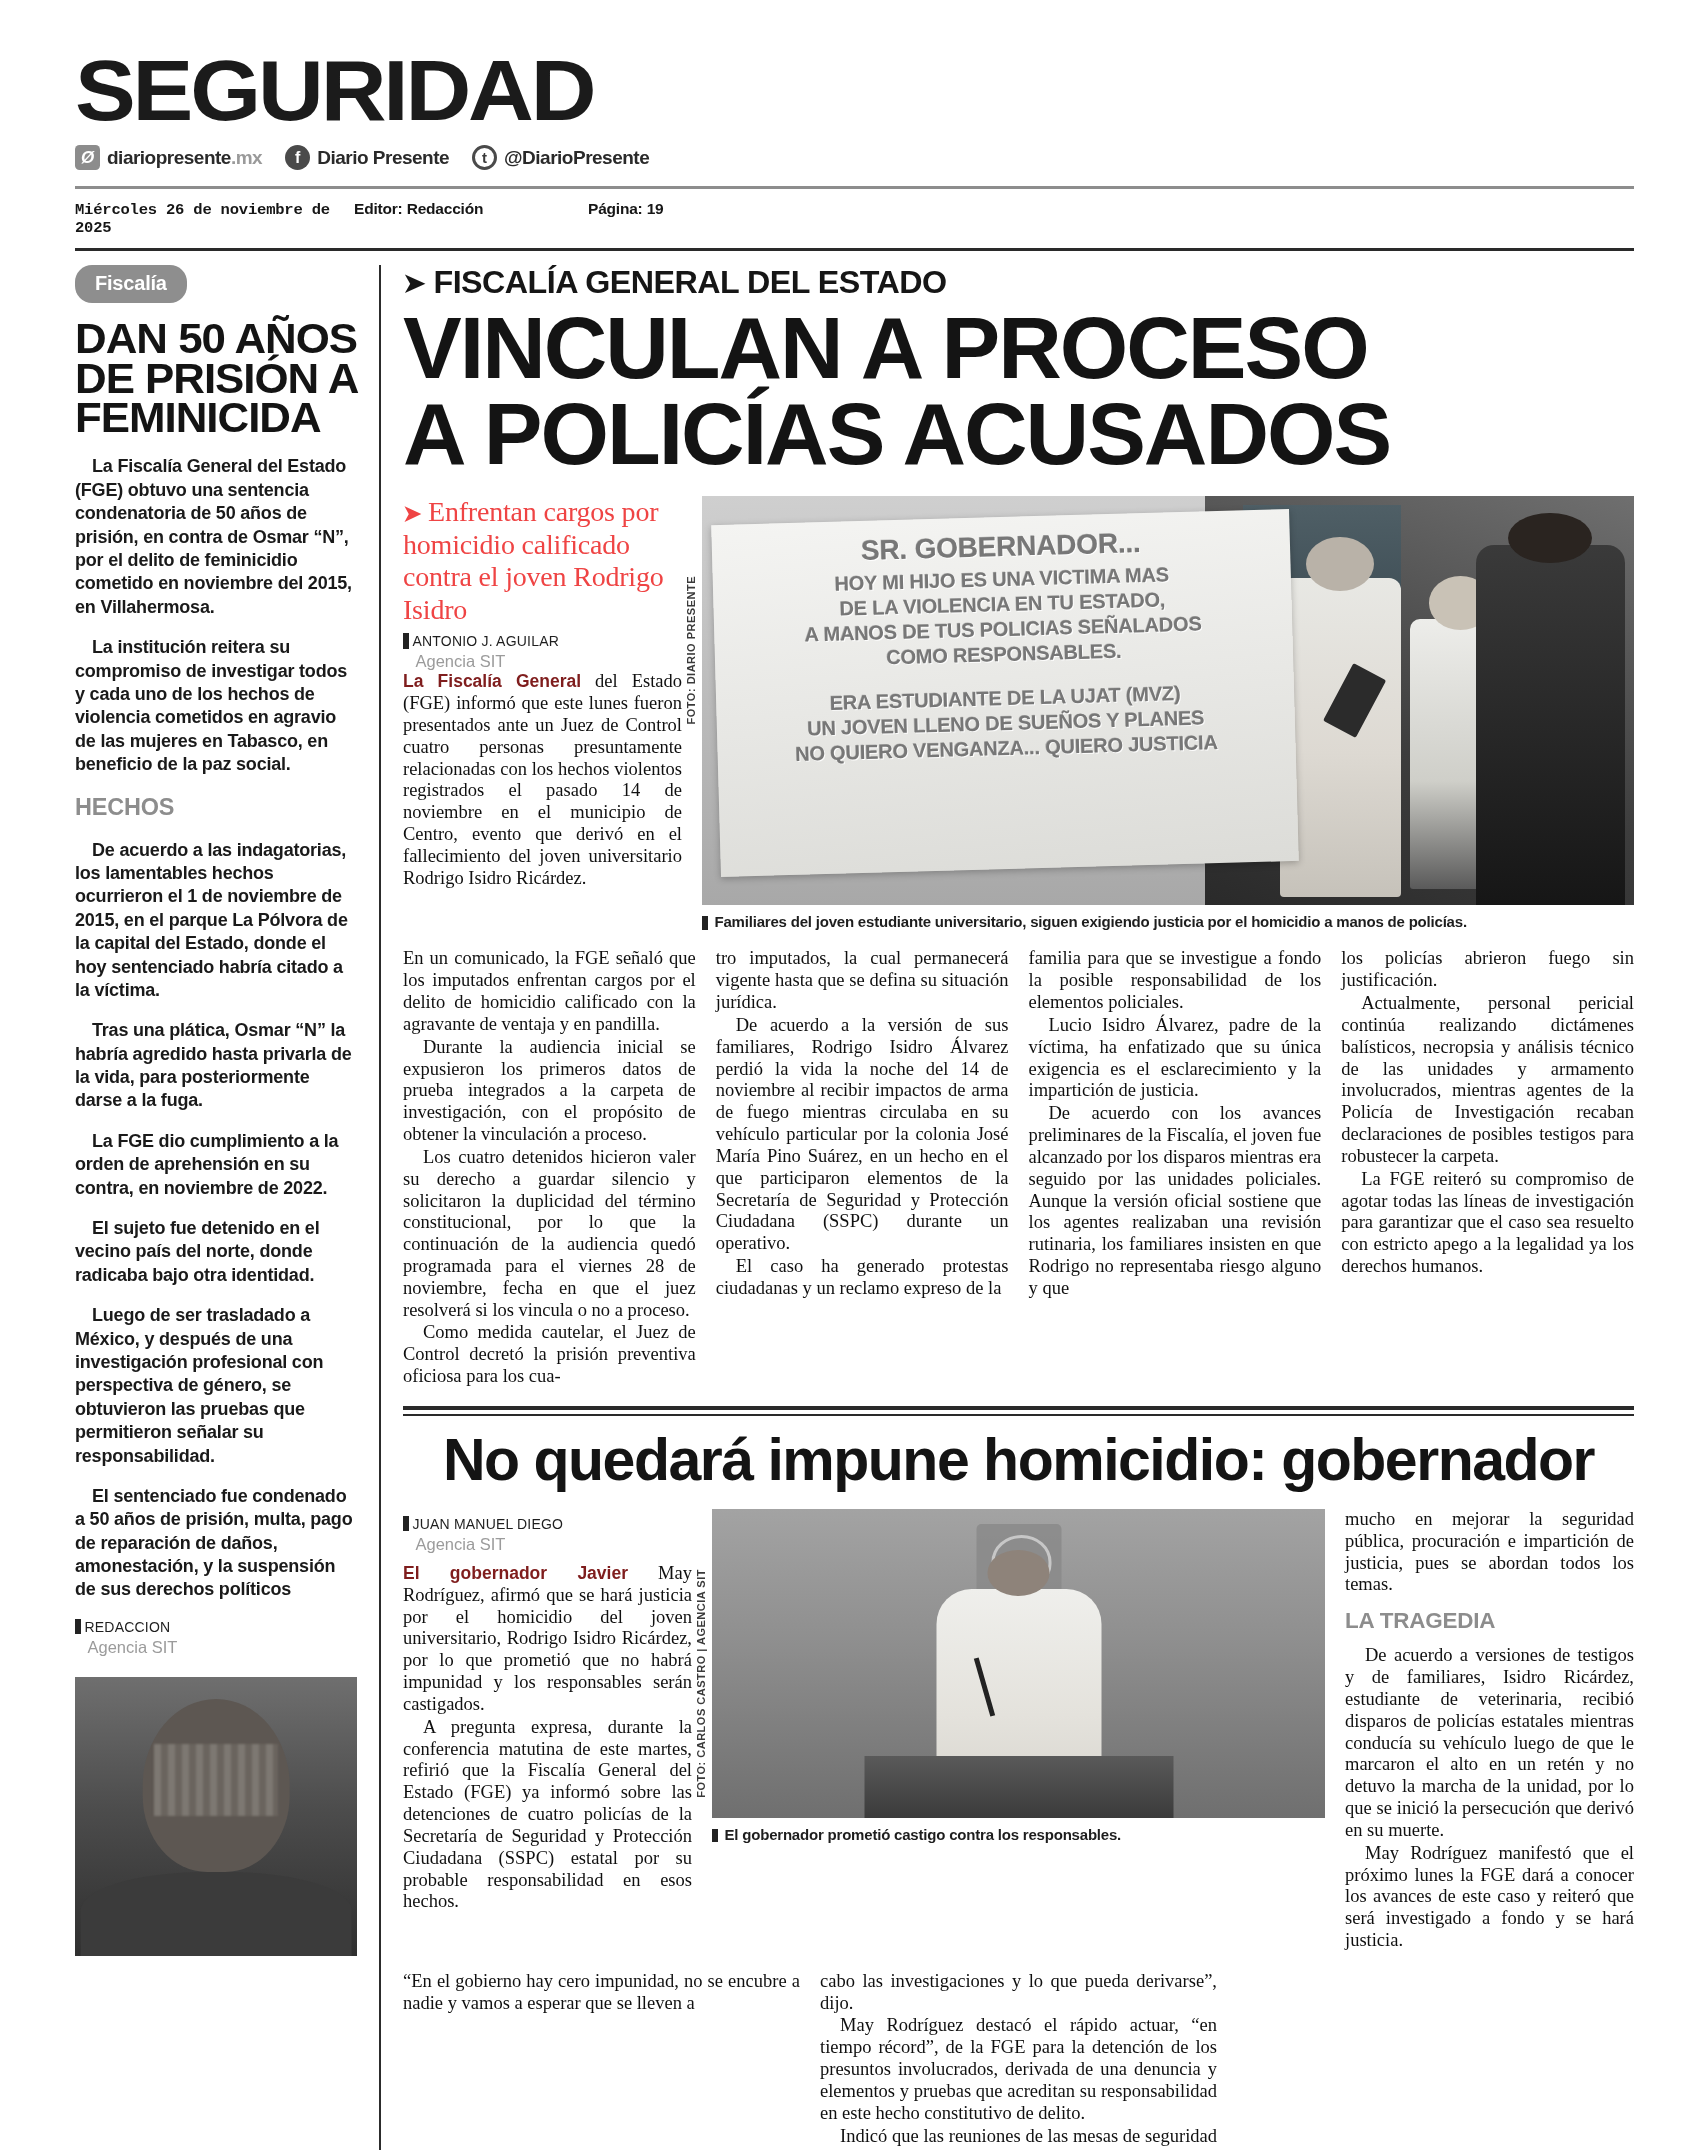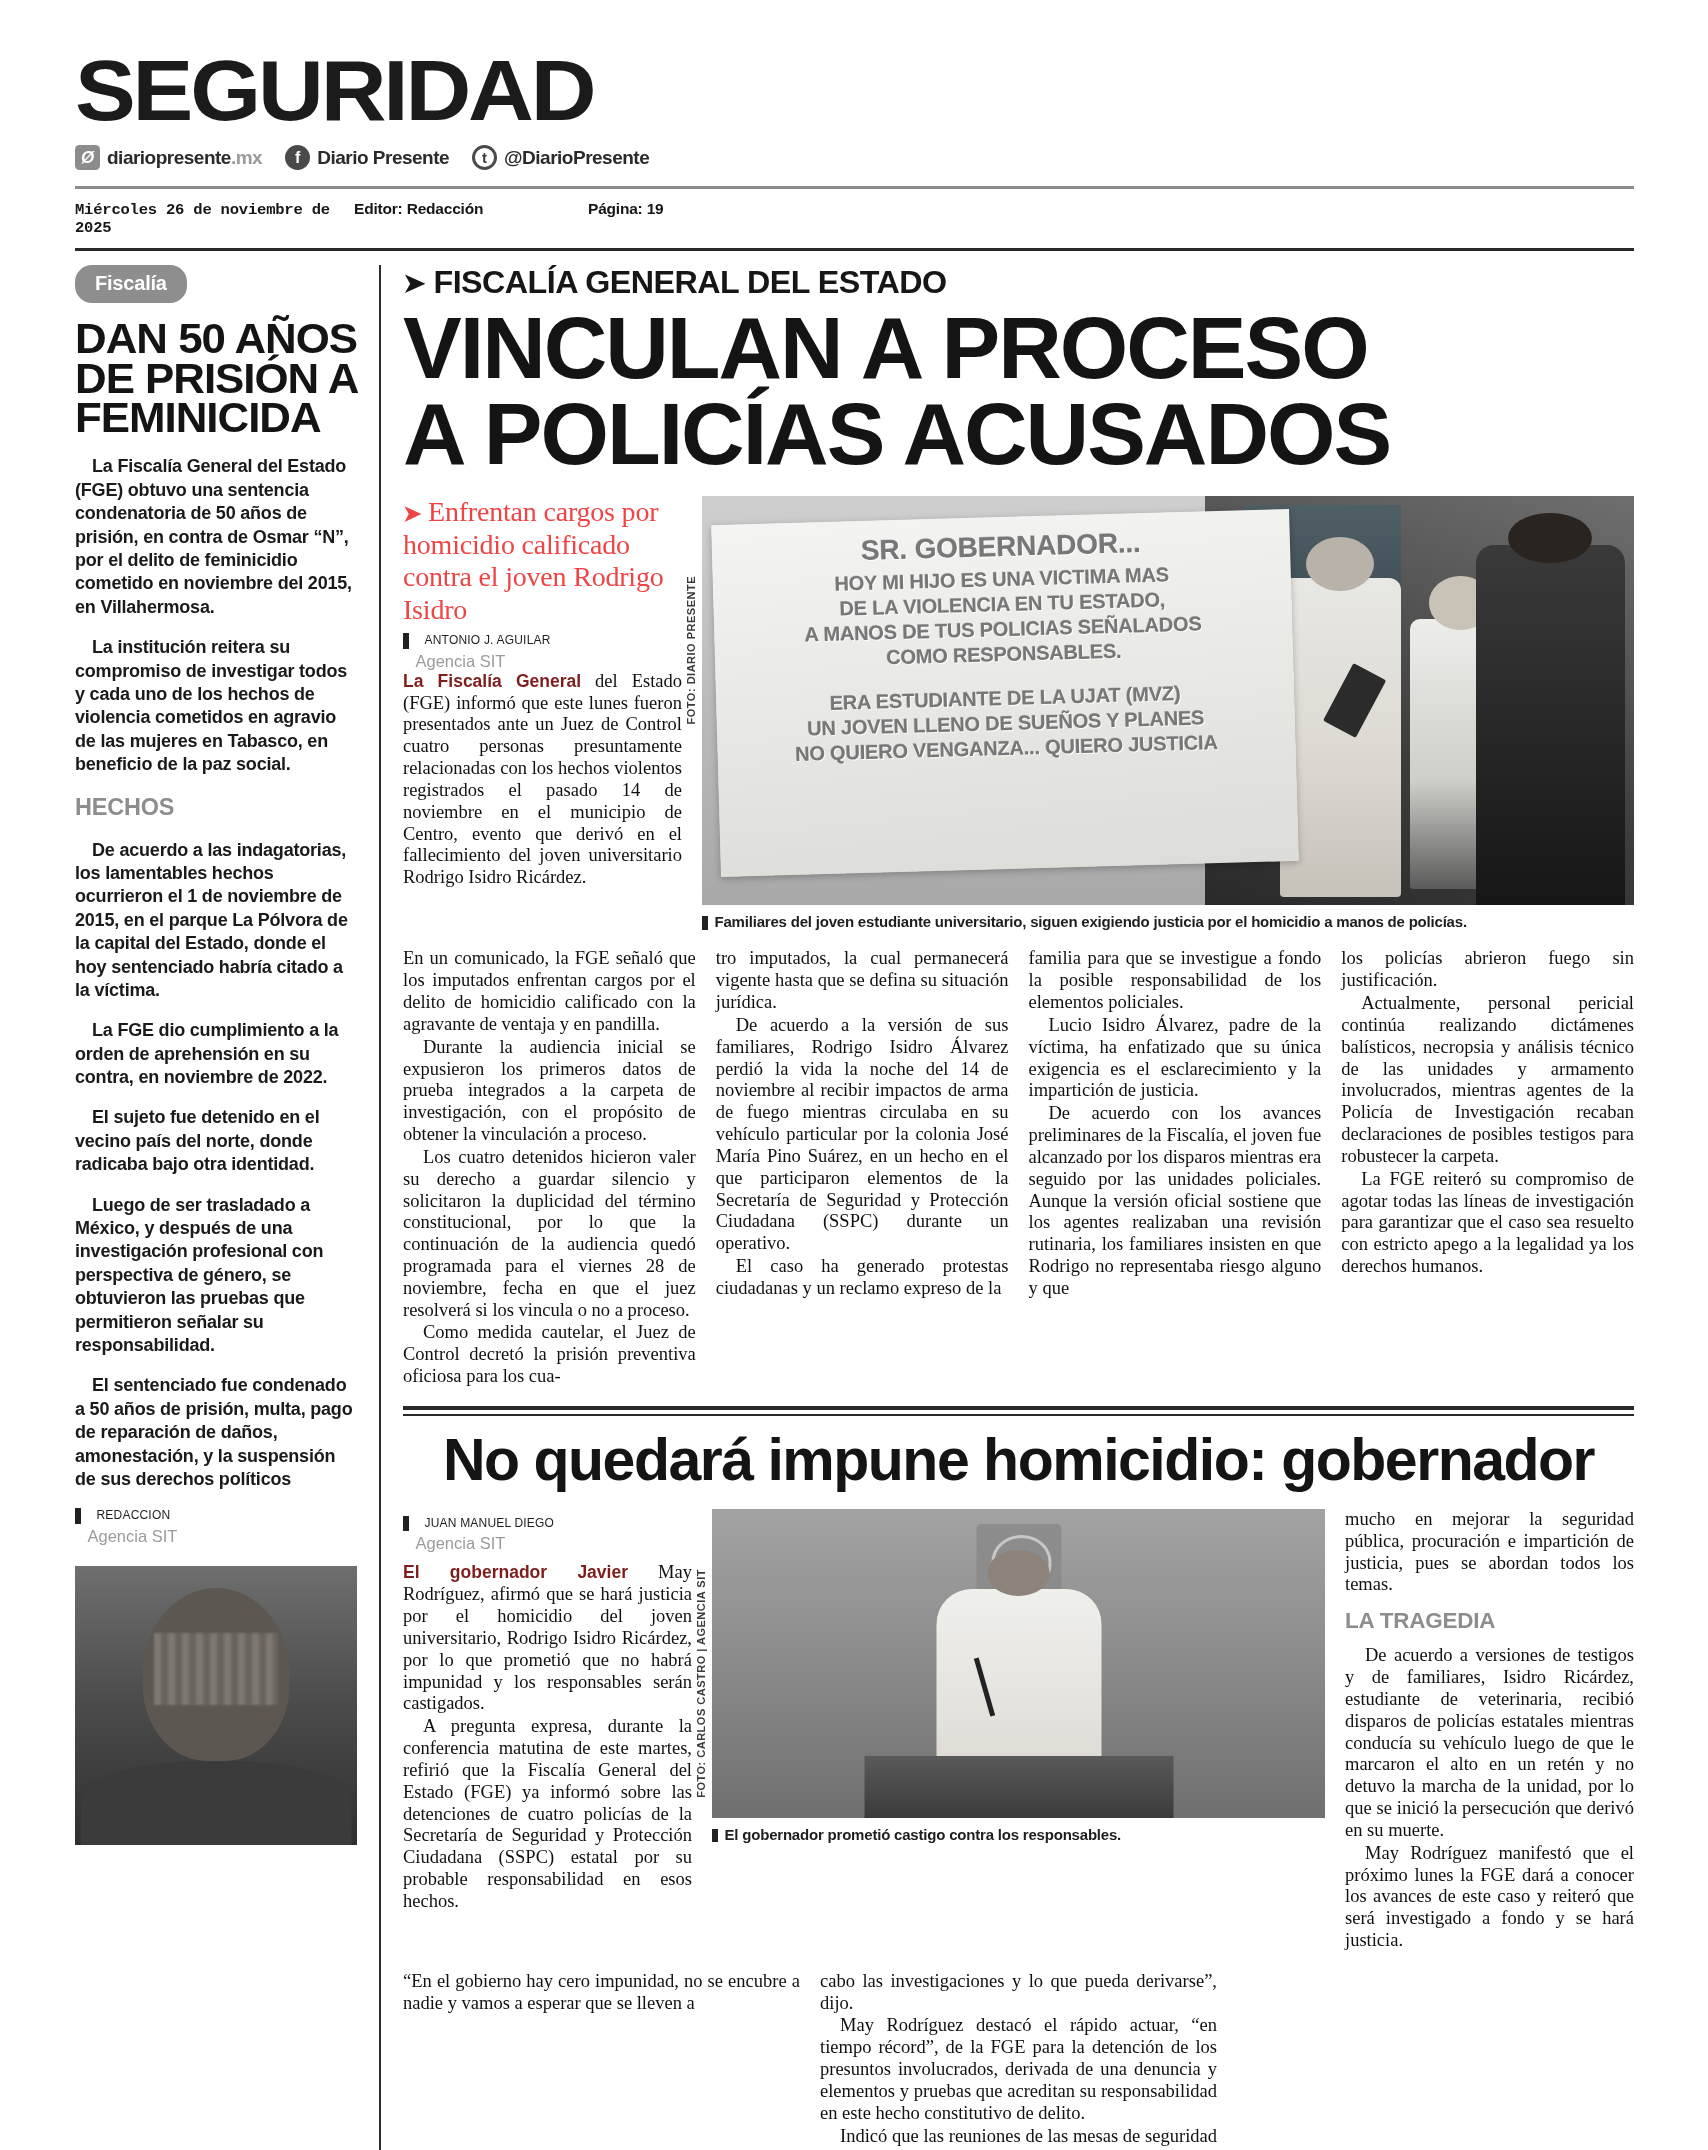--- a/index.html
+++ b/index.html
@@ -72,22 +72,22 @@
     font-size:18px; line-height:1.30; margin:0 0 17px 0;
     text-indent:17px; letter-spacing:-0.2px; color:#1a1a1a;
   }
   .subhead-gray {
     font-weight:bold; font-size:23px; color:#8d8d8d;
     letter-spacing:-0.2px; margin:5px 0 11px 0;
     transform:scaleX(1.02); transform-origin:left;
   }
   .byline { margin-top:7px; }
   .byline .name {
-    font-weight:normal; font-size:12px; letter-spacing:0.2px; color:#1f1f1f;
-    display:flex; align-items:flex-start; gap:16px;
+    font-weight:normal; font-size:14px; letter-spacing:0.2px; color:#1f1f1f;
+    display:flex; align-items:flex-start; gap:4px;
   }
   .byline .bar { display:inline-block; width:5.5px; height:15.5px; background:#222; }
   .byline .agency { font-size:16.5px; color:#9b9b9b; margin-top:3px; margin-left:12.5px; }
 
   
   .overline {
     display:flex; align-items:center; gap:8px;
     font-weight:bold; font-size:31px; letter-spacing:-0.5px;
     transform:scaleX(1.04); transform-origin:left;
   }
@@ -265,20 +265,21 @@
 
       <div class="side-body">
         <p>La Fiscalía General del Estado (FGE) obtuvo una sentencia condenatoria de 50 años de prisión, en contra de Osmar “N”, por el delito de feminicidio cometido en noviembre del 2015, en Villahermosa.</p>
         <p>La institución reitera su compromiso de investigar todos y cada uno de los hechos de violencia cometidos en agravio de las mujeres en Tabasco, en beneficio de la paz social.</p>
       </div>
 
       <div class="subhead-gray">HECHOS</div>
 
       <div class="side-body">
         <p>De acuerdo a las indagatorias, los lamentables hechos ocurrieron el 1 de noviembre de 2015, en el parque La Pólvora de la capital del Estado, donde el hoy sentenciado habría citado a la víctima.</p>
+        <p>Tras una plática, Osmar “N” la habría agredido hasta privarla de la vida, para posteriormente darse a la fuga.</p>
         <p>La FGE dio cumplimiento a la orden de aprehensión en su contra, en noviembre de 2022.</p>
         <p>El sujeto fue detenido en el vecino país del norte, donde radicaba bajo otra identidad.</p>
         <p>Luego de ser trasladado a México, y después de una investigación profesional con perspectiva de género, se obtuvieron las pruebas que permitieron señalar su responsabilidad.</p>
         <p>El sentenciado fue condenado a 50 años de prisión, multa, pago de reparación de daños, amonestación, y la suspensión de sus derechos políticos</p>
       </div>
 
       <div class="byline">
         <div class="name">
             <span class="bar"></span>
             <span>REDACCION</span>

